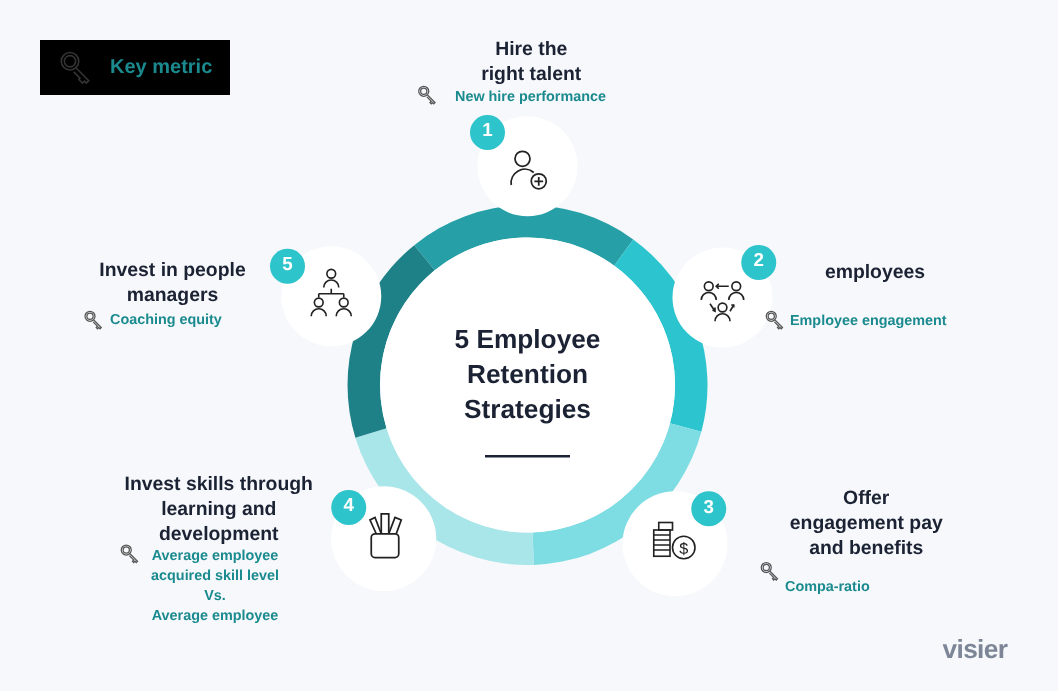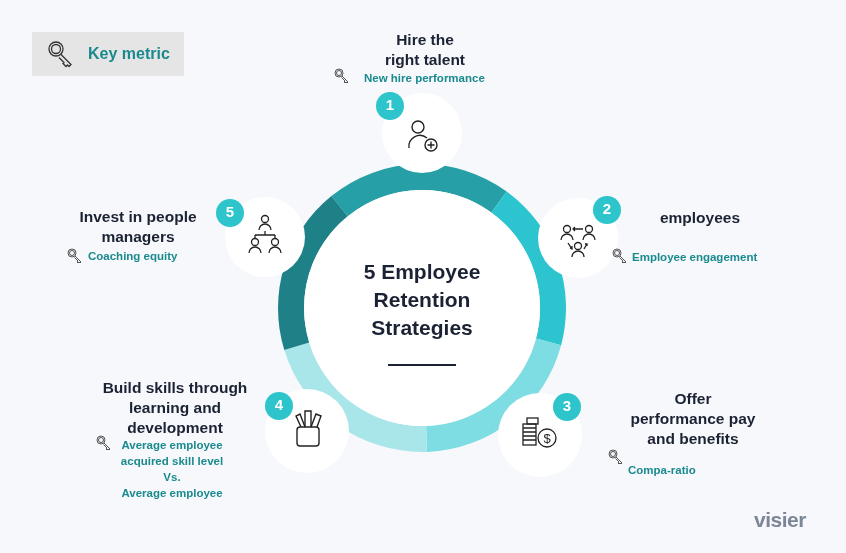--- a/index.html
+++ b/index.html
@@ -1,19 +1,19 @@
 <!DOCTYPE html>
 <html><head>
 <meta charset="utf-8">
 <style>
   * { box-sizing: border-box; margin: 0; padding: 0; }
   html, body { width: 846px; height: 553px; overflow: hidden; }
   body { background: #F6F8FB; font-family: "Liberation Sans", "DejaVu Sans", sans-serif; position: relative; color: #1B2233; }
   .abs { position: absolute; }
-  .legend { left: 32px; top: 32px; width: 152px; height: 44px; background: #e5e5e5; display: flex; align-items: center; padding-left: 14px; gap: 12px; }
+  .legend { left: 32px; top: 32px; width: 152px; height: 44px; background: #000000; display: flex; align-items: center; padding-left: 14px; gap: 12px; }
   .legend-label { color: #1A8A8F; font-weight: bold; font-size: 16px; }
   .title-text { font-weight: bold; font-size: 15.5px; color: #1B2233; line-height: 20px; text-align: center; }
   .metric { color: #1A8A8F; font-weight: bold; font-size: 11.5px; line-height: 16px; }
   .diagram { left: 0; top: 0; width: 846px; height: 553px; }
   .center-title { left: 322px; top: 258px; width: 200px; text-align: center; font-weight: bold; font-size: 21px; line-height: 28px; color: #1B2233; }
   .center-rule { left: 388px; top: 364px; width: 68px; height: 2px; background: #1B2233; }
   .logo { left: 754px; top: 508px; font-weight: bold; font-size: 21px; color: #7C8697; letter-spacing: -0.5px; }
 </style>
 </head>
 <body>
@@ -131,27 +131,27 @@
 </div>
 <div class="abs metric" style="left:336px;top:70px;padding-left:28px;">New hire performance</div>
 
 <div class="abs" style="left:625px;top:208px;width:150px;">
   <div class="title-text">employees</div>
 </div>
 <div class="abs metric" style="left:632px;top:249px;">Employee engagement</div>
 
 <div class="abs" style="left:600px;top:389px;width:130px;margin-left:28px;">
   <div class="title-text">Offer</div>
-  <div class="title-text">performance pay</div>
+  <div class="title-text">engagement pay</div>
   <div class="title-text">and benefits</div>
 </div>
 <div class="abs metric" style="left:628px;top:462px;">Compa-ratio</div>
 
 <div class="abs" style="left:98px;top:378px;width:154px;">
-  <div class="title-text">Build skills through</div>
+  <div class="title-text">Invest skills through</div>
   <div class="title-text">learning and</div>
   <div class="title-text">development</div>
 </div>
 <div class="abs metric" style="left:110px;top:437px;width:124px;text-align:center;">
   <div>Average employee</div>
   <div>acquired skill level</div>
   <div>Vs.</div>
   <div>Average employee</div>
 </div>
 

